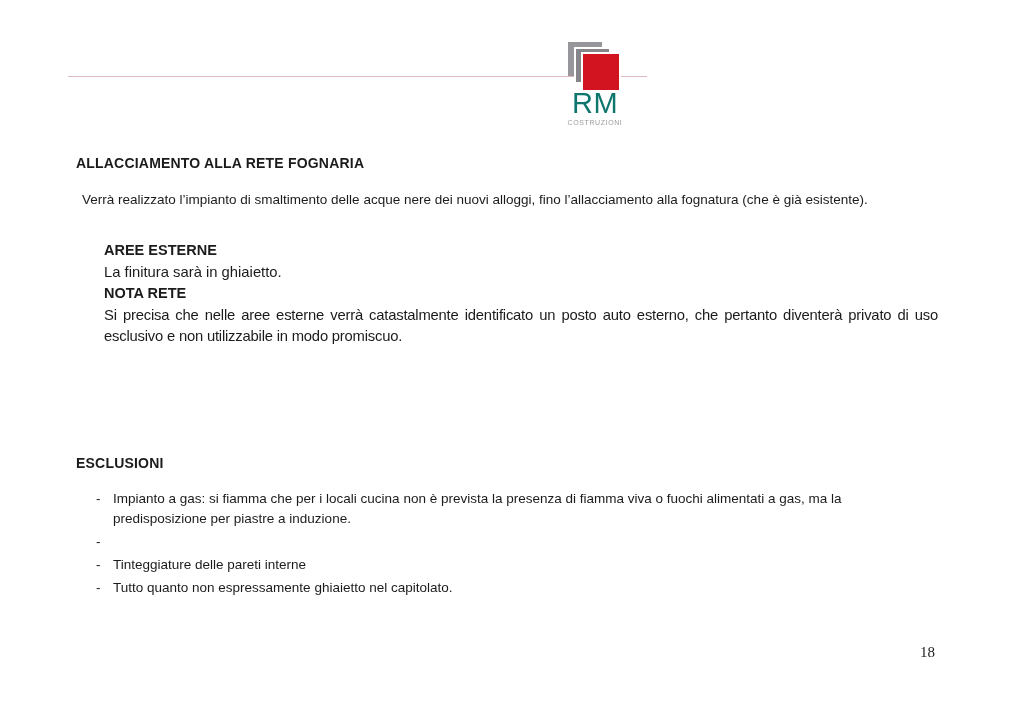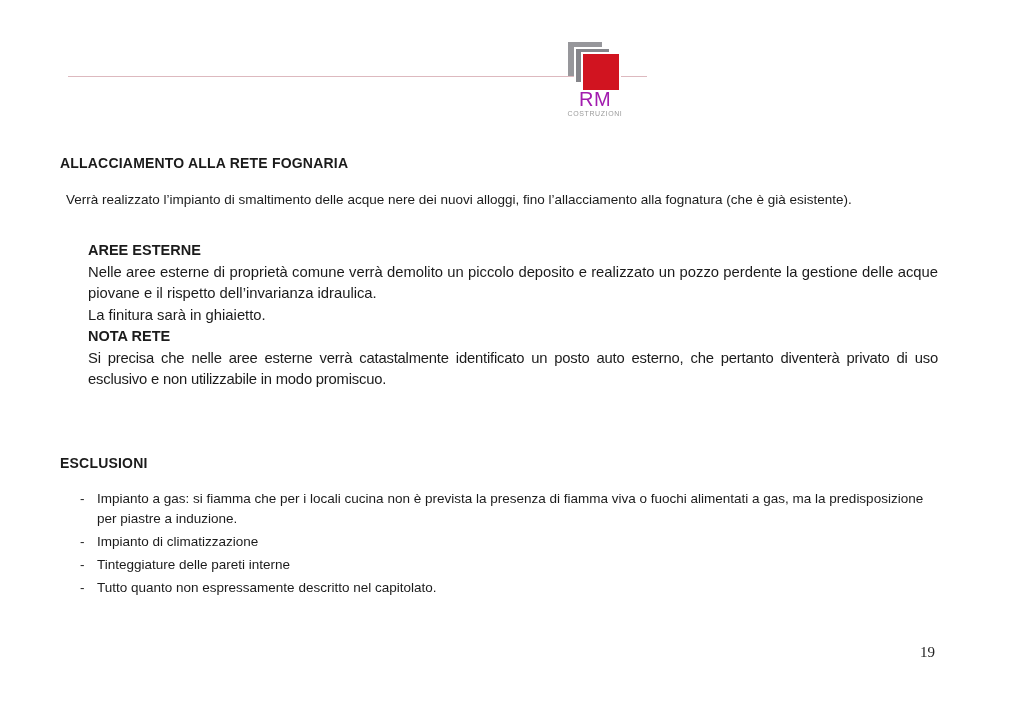--- a/index.html
+++ b/index.html
@@ -50,37 +50,37 @@
     background: #85858a;
     border: 2px solid #ffffff;
   }
   .sq-front {
     left: 19px; top: 12px;
     width: 36px; height: 36px;
     background: #d11420;
     border: 2px solid #ffffff;
   }
   .logo-text {
-    font-size: 20px;
+    font-size: 29px;
     line-height: 1;
-    color: #a21caf;
+    color: #0f766e;
     letter-spacing: 0.5px;
     margin-top: -3px;
   }
   .logo-sub {
     font-size: 7px;
     color: #9b9b9b;
     letter-spacing: 0.6px;
     margin-top: 1px;
   }
 
   
   .content-block {
     position: absolute;
-    left: 60px;
+    left: 76px;
     right: 85px;
   }
   .s1 { top: 155px; }
   .s1 h1 {
     font-size: 14px;
     font-weight: bold;
     letter-spacing: 0.2px;
     margin: 0 0 19px 0;
     line-height: 16px;
   }
@@ -154,41 +154,39 @@
   <div class="logo-sub">COSTRUZIONI</div>
 </div>
 
 <div class="content-block s1">
   <h1>ALLACCIAMENTO ALLA RETE FOGNARIA</h1>
   <p>Verrà realizzato l’impianto di smaltimento delle acque nere dei nuovi alloggi, fino l’allacciamento alla fognatura (che è già esistente).</p>
 </div>
 
 <div class="content-block s2">
   <p class="h2">AREE ESTERNE</p>
-  <p class="justify">Nelle aree esterne di proprietà comune verrà demolito un piccolo deposito e realizzato un pozzo perdente la gestione delle acque piovane e il rispetto dell’invarianza idraulica.</p>
   <p>La finitura sarà in ghiaietto.</p>
   <p class="h2">NOTA RETE</p>
   <p class="justify nota-par">Si precisa che nelle aree esterne verrà catastalmente identificato un posto auto esterno, che pertanto diventerà privato di uso esclusivo e non utilizzabile in modo promiscuo.</p>
 </div>
 
 <div class="content-block s3">
   <p class="h2">ESCLUSIONI</p>
   <ul>
     <li>
       <span class="dash">-</span>
       <span>Impianto a gas: si fiamma che per i locali cucina non è prevista la presenza di fiamma viva o fuochi alimentati a gas, ma la predisposizione per piastre a induzione.</span>
     </li>
     <li>
       <span class="dash">-</span>
-      <span>Impianto di climatizzazione</span>
     </li>
     <li>
       <span class="dash">-</span>
       <span>Tinteggiature delle pareti interne</span>
     </li>
     <li>
       <span class="dash">-</span>
-      <span>Tutto quanto non espressamente descritto nel capitolato.</span>
+      <span>Tutto quanto non espressamente ghiaietto nel capitolato.</span>
     </li>
   </ul>
 </div>
 
-<div class="page-number">19</div>
+<div class="page-number">18</div>
 
 </body></html>

